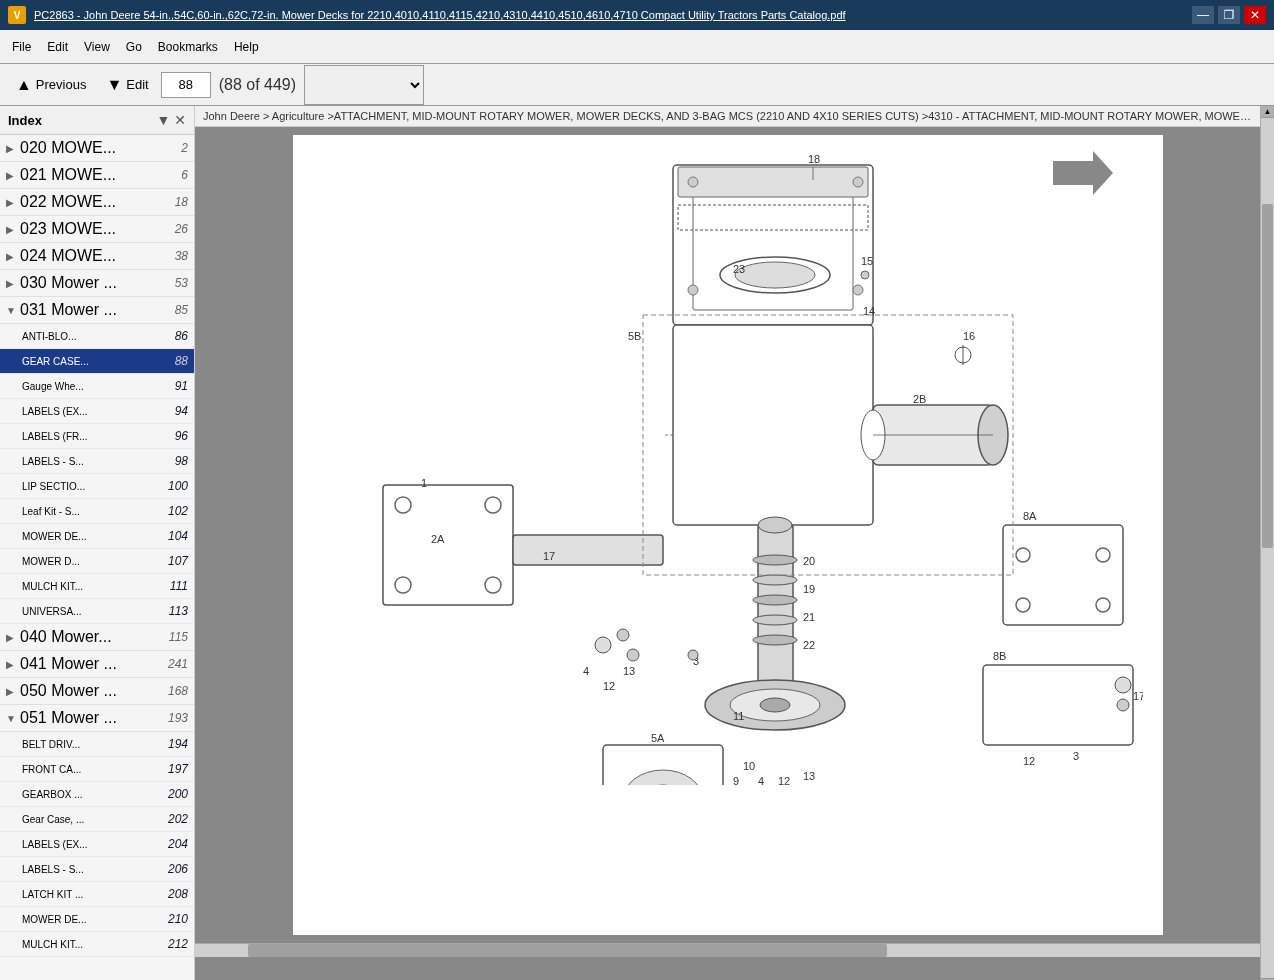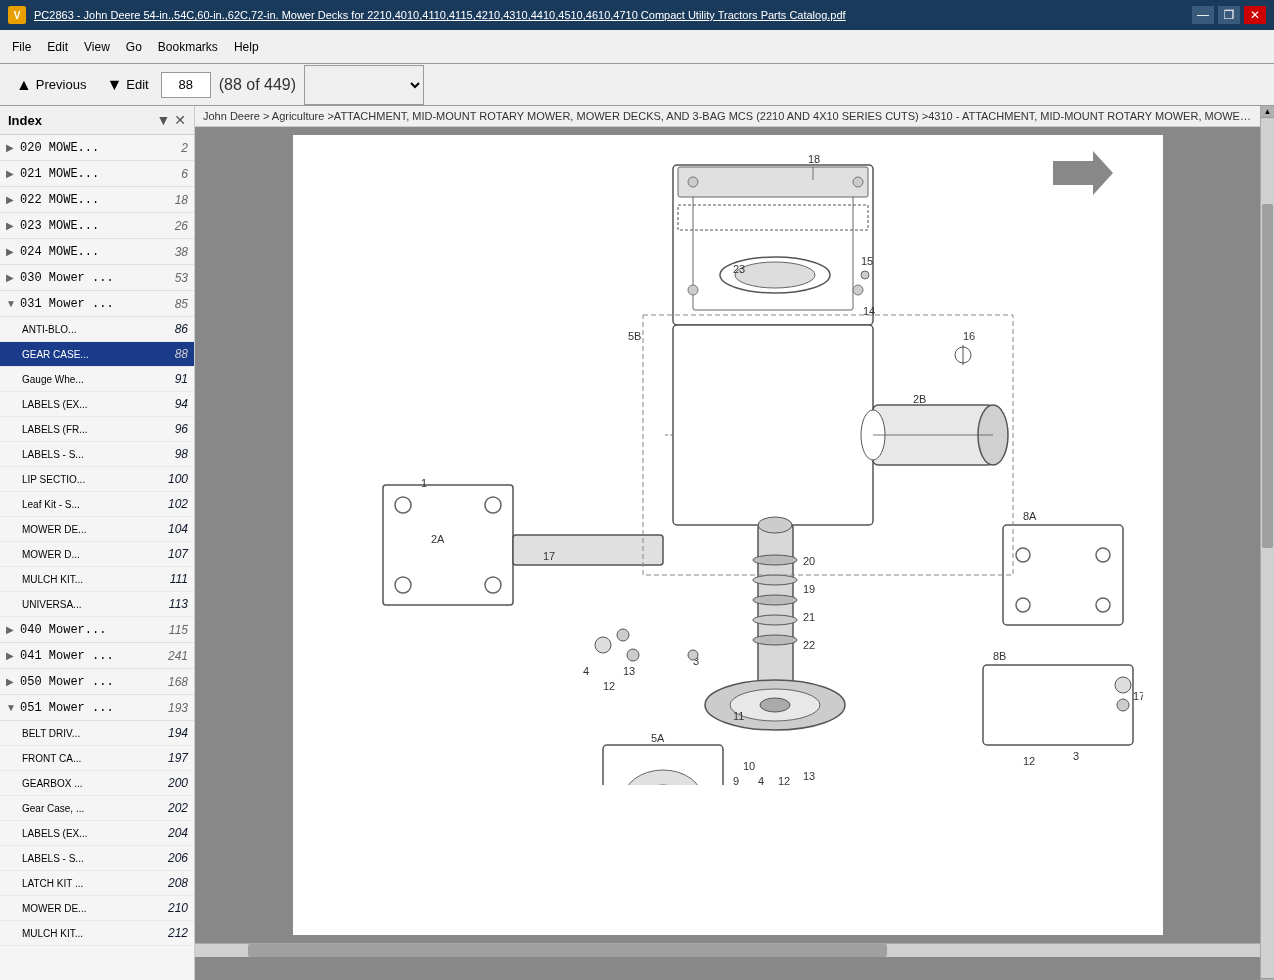--- a/index.html
+++ b/index.html
@@ -112,21 +112,21 @@
     }
     .sidebar-item {
       display: flex;
       align-items: center;
       padding: 4px 6px;
       cursor: pointer;
       border-bottom: 1px solid #e0e0e0;
       min-height: 26px;
     }
     .sidebar-item-arrow { width: 14px; font-size: 10px; color: #666; flex-shrink: 0; }
-    .sidebar-item-label { flex: 1; font-size: 12px; overflow: hidden; text-overflow: ellipsis; white-space: nowrap; font-family: Liberation Mono, monospace; }
+    .sidebar-item-label { flex: 1; font-size: 16px; overflow: hidden; text-overflow: ellipsis; white-space: nowrap; }
     .sidebar-item-num { font-size: 12px; color: #666; min-width: 28px; text-align: right; font-style: italic; flex-shrink: 0; }
 
     .sidebar-subitem {
       display: flex;
       align-items: center;
       padding: 4px 6px 4px 22px;
       cursor: pointer;
       border-bottom: 1px solid #e8e8e8;
       min-height: 25px;
     }

